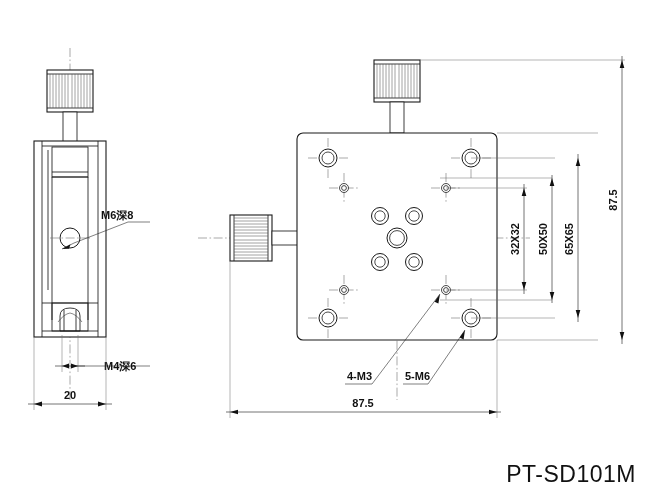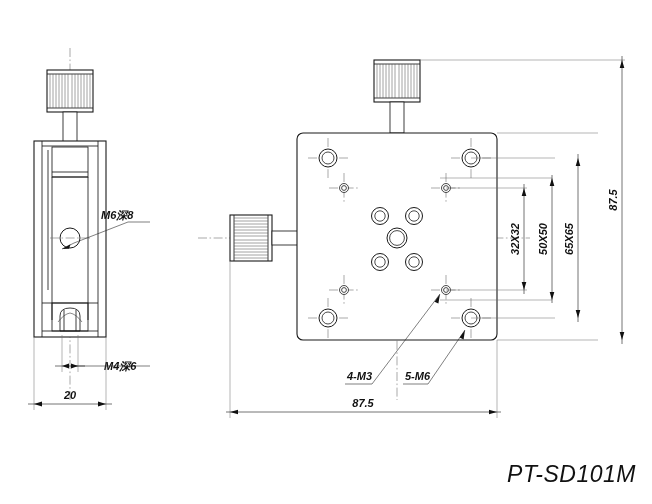--- a/index.html
+++ b/index.html
@@ -13,21 +13,20 @@
     font-family: "Liberation Sans", sans-serif;
     overflow: hidden;
     position: relative;
   }
   #drawing-root {
     position: absolute;
     left: 0;
     top: 0;
     width: 652px;
     height: 504px;
-    font-style: italic;
   }
   svg { display: block; }
   .outline   { fill: none; stroke: #1a1a1a; stroke-width: 1.1; }
   .outline-t { fill: none; stroke: #1a1a1a; stroke-width: 0.85; }
   .thin      { fill: none; stroke: #3a3a3a; stroke-width: 0.6; }
   .hatch     { fill: none; stroke: #555; stroke-width: 0.55; }
   .dimline   { fill: none; stroke: #2a2a2a; stroke-width: 0.65; }
   .extline   { fill: none; stroke: #6a6a6a; stroke-width: 0.5; }
   .centerline{
     fill: none; stroke: #6f6f6f; stroke-width: 0.6;

